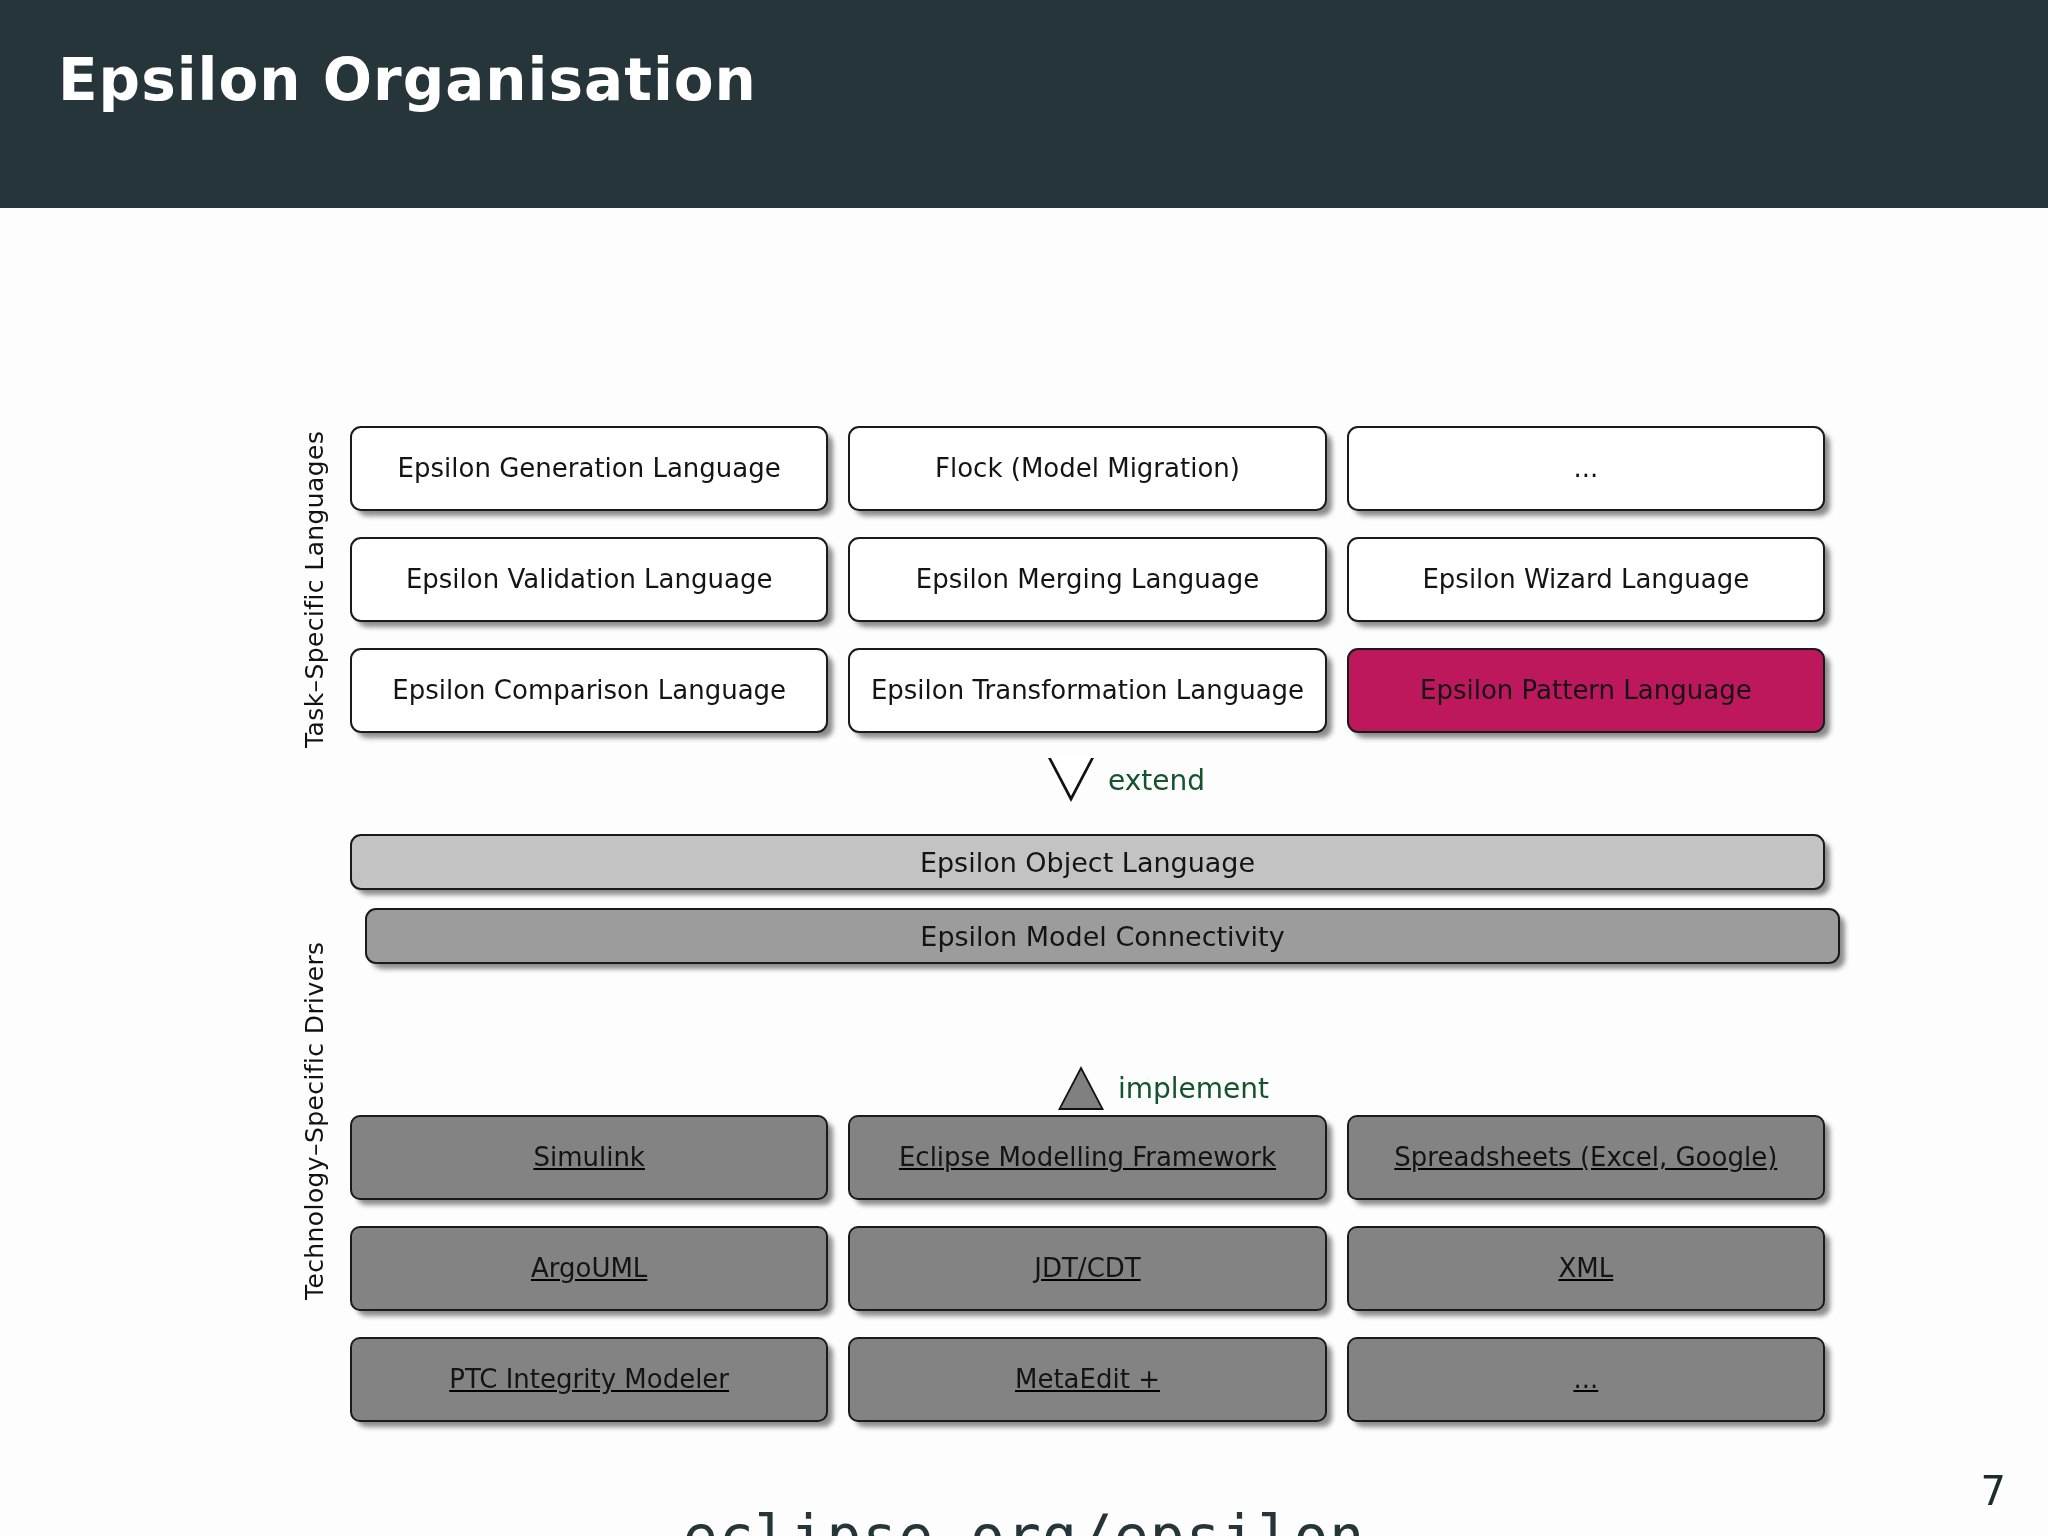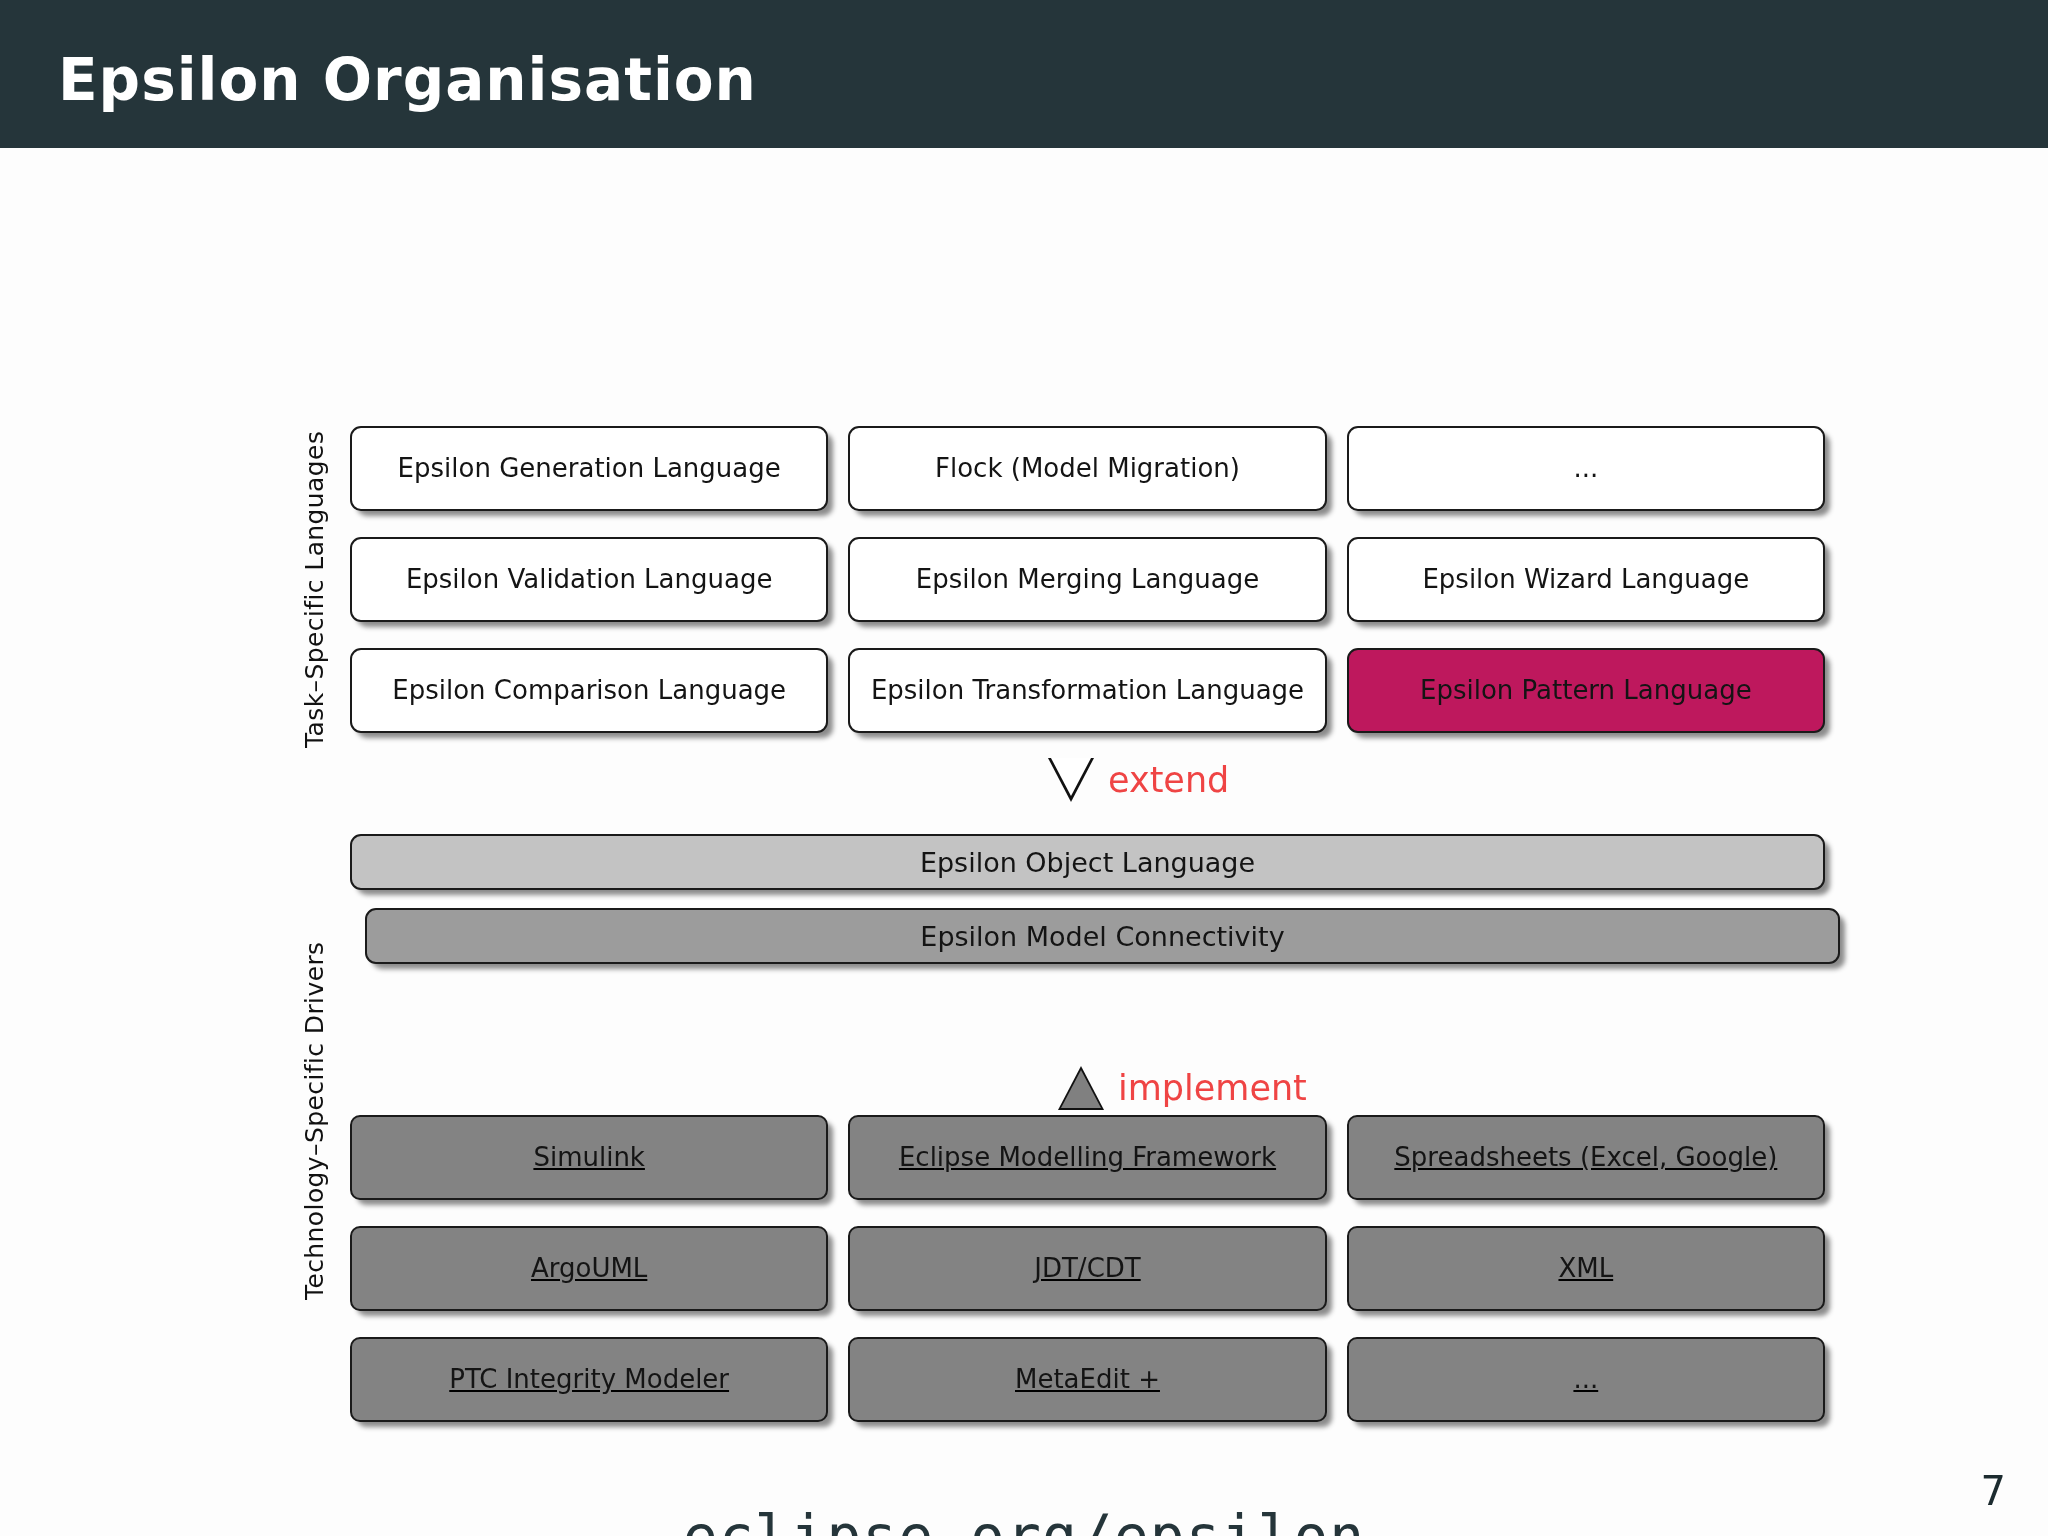--- a/index.html
+++ b/index.html
@@ -14,21 +14,21 @@
     overflow: hidden;
     font-family: "DejaVu Sans", "Liberation Sans", sans-serif;
     background: #fdfdfd;
   }
 
   
   .header-bar {
     position: absolute;
     left: 0; top: 0;
     width: 2048px;
-    height: 148px;
+    height: 208px;
     background: #25353a;
     box-sizing: border-box;
   }
   .header-title {
     position: absolute;
     left: 58px;
     top: 46px;
     font-family: "DejaVu Sans", "Liberation Sans", sans-serif;
     font-size: 58px;
     font-weight: bold;
@@ -152,22 +152,22 @@
     border-bottom: 44px solid #111111;
   }
   .tri-up-inner {
     position: absolute; left: 3px; top: 4px;
     width: 0; height: 0;
     border-left: 20px solid transparent;
     border-right: 20px solid transparent;
     border-bottom: 38px solid #808080;
   }
   .marker-label {
-    font-size: 35px;
-    color: #ef4444;
+    font-size: 28px;
+    color: #14532d;
   }
 
   
   .footer-url {
     position: absolute;
     left: 0;
     top: 1335px;
     width: 2048px;
     text-align: center;
     font-family: "DejaVu Sans Mono", "Liberation Mono", monospace;

